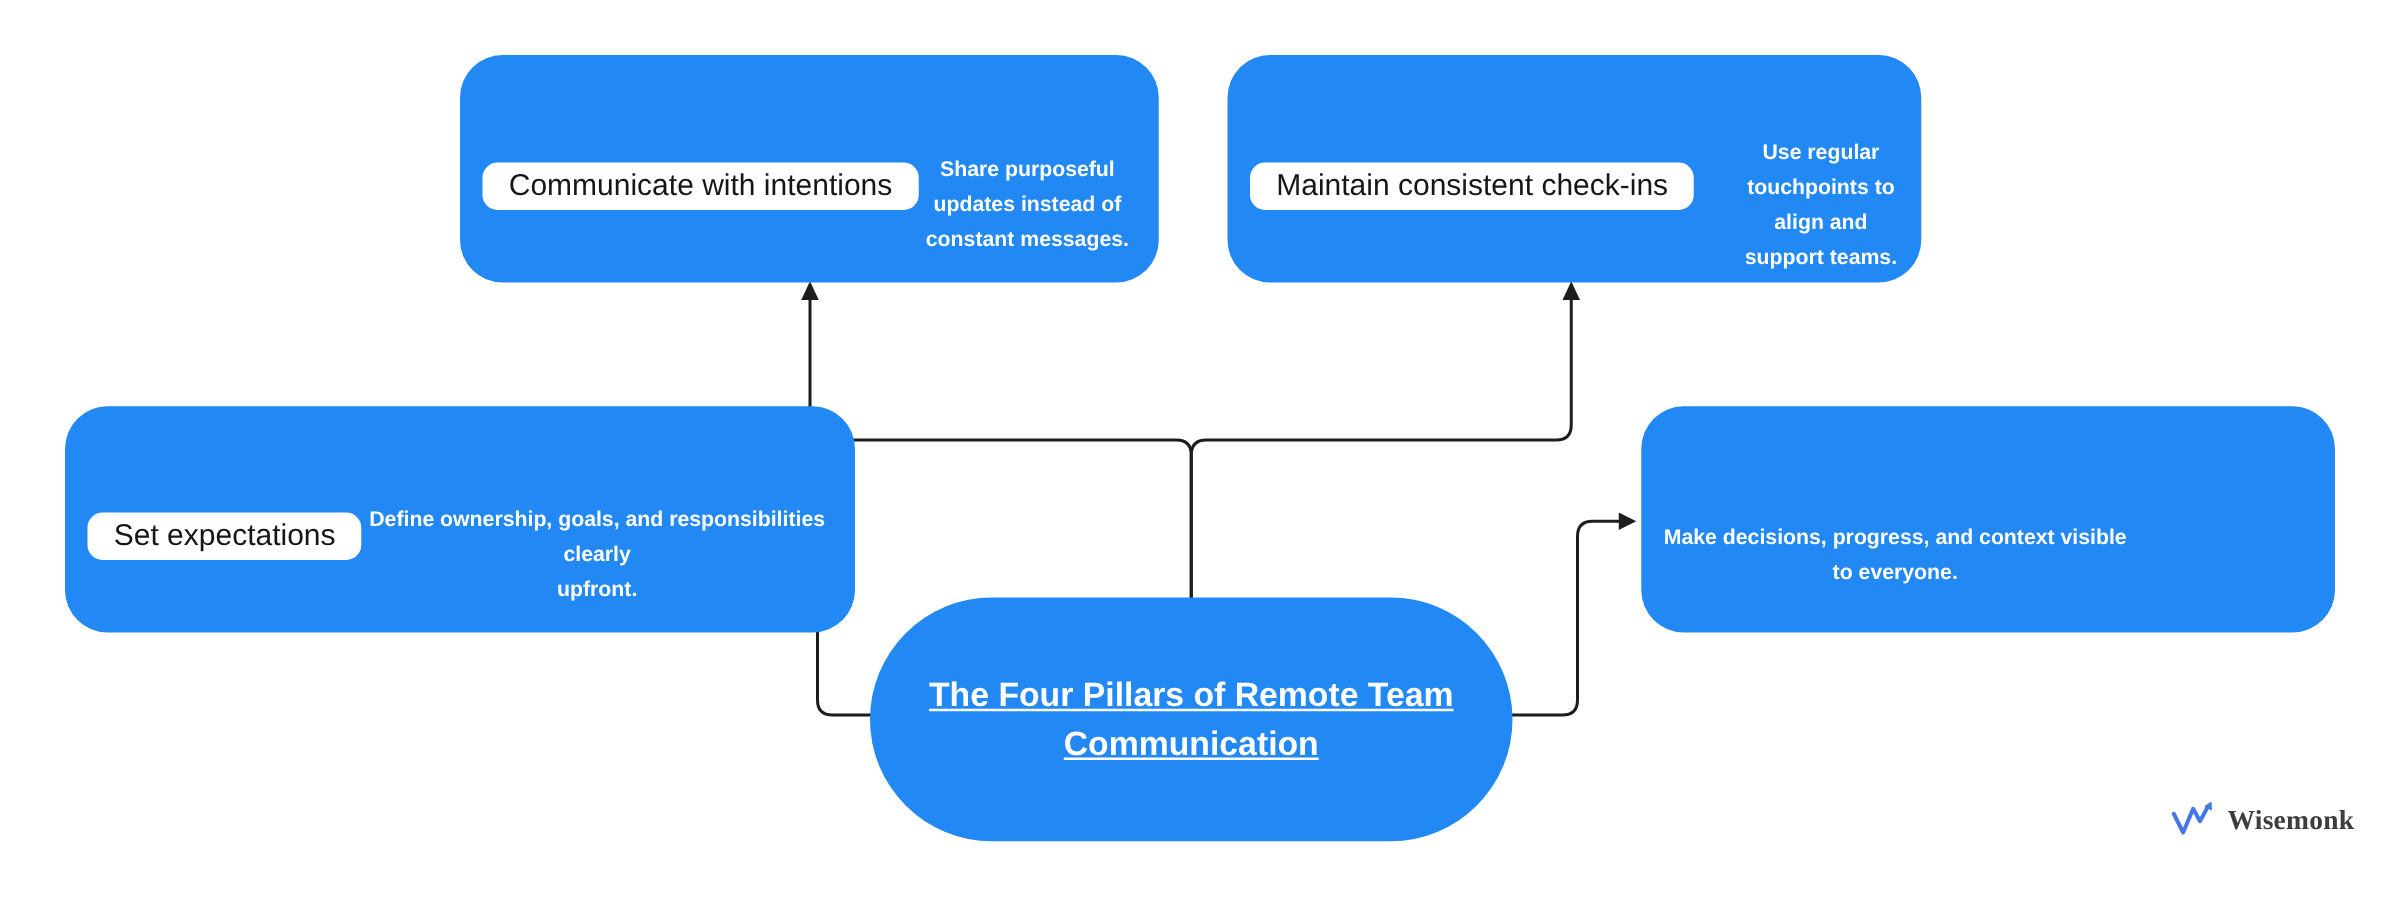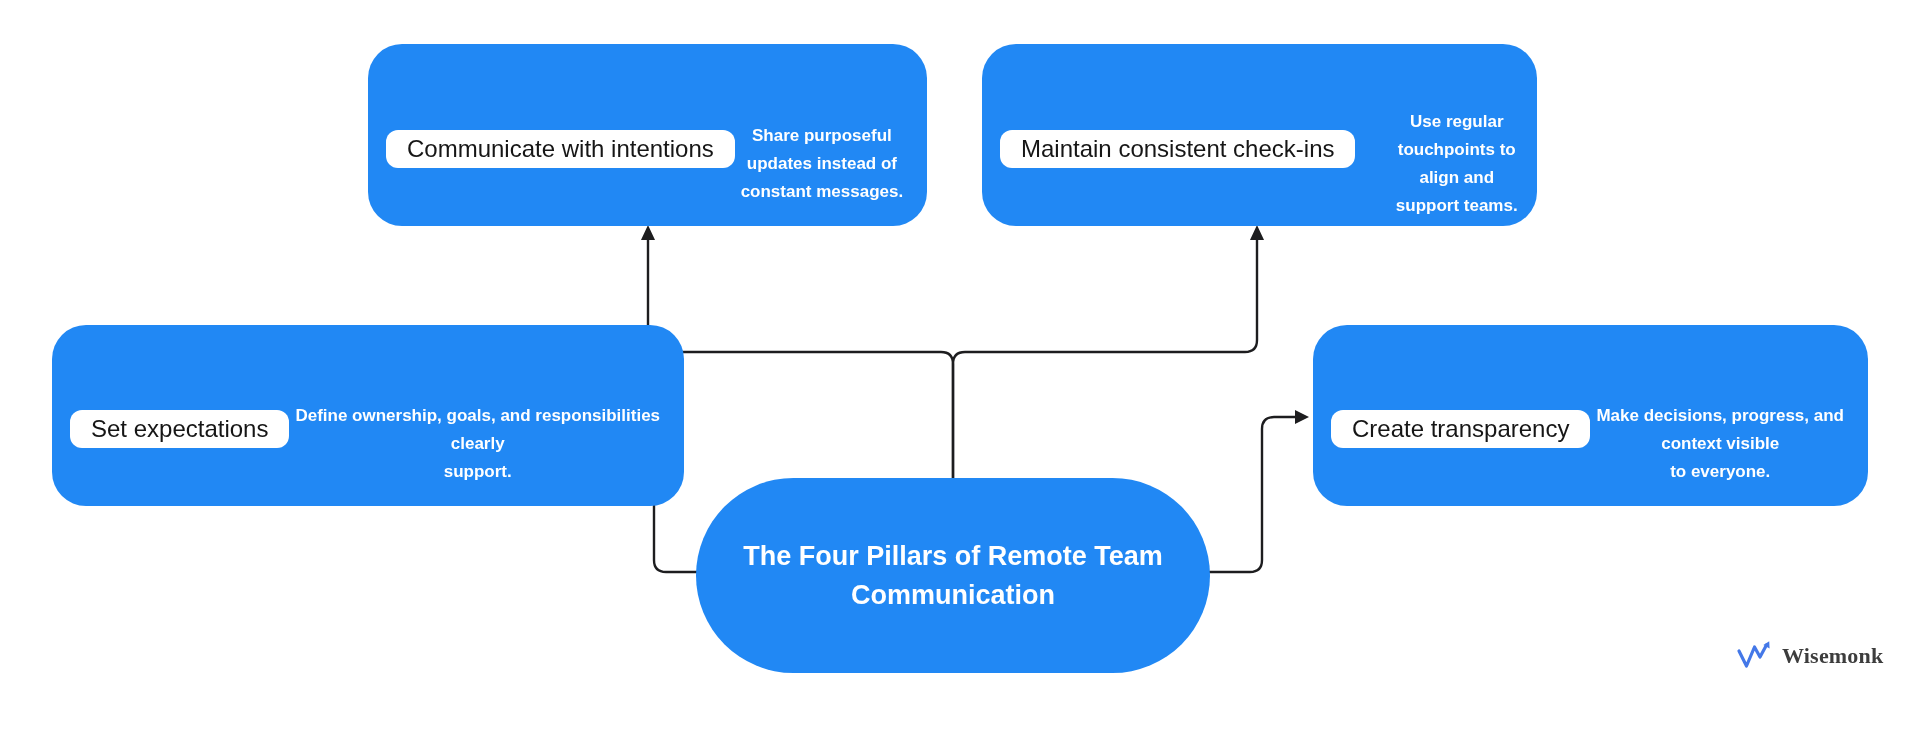--- a/index.html
+++ b/index.html
@@ -80,20 +80,21 @@
     justify-content: center;
   }
   .center-pill h1 {
     margin: 12px;
     color: var(--body-text);
     font-size: 27px;
     line-height: 39px;
     font-weight: bold;
     text-align: center;
     white-space: pre-line;
+    text-decoration: underline;
   }
 
   
   .brand {
     position: absolute;
     left: 1736px; top: 639px;
     display: flex;
     align-items: center;
     gap: 8px;
   }
@@ -143,25 +144,24 @@
 
   <section class="box" id="box-tr">
     <div class="pill-label">Maintain consistent check-ins</div>
     <p class="body-text">Use regular touchpoints to align and
 support teams.</p>
   </section>
 
   <section class="box" id="box-ml">
     <div class="pill-label">Set expectations</div>
     <p class="body-text">Define ownership, goals, and responsibilities clearly
-support.</p>
+upfront.</p>
   </section>
 
   <section class="box" id="box-mr">
-    <div class="pill-label">Create transparency</div>
     <p class="body-text">Make decisions, progress, and context visible
 to everyone.</p>
   </section>
 
   <section class="center-pill">
     <h1>The Four Pillars of Remote Team
 Communication</h1>
   </section>
 
   <div class="brand">

